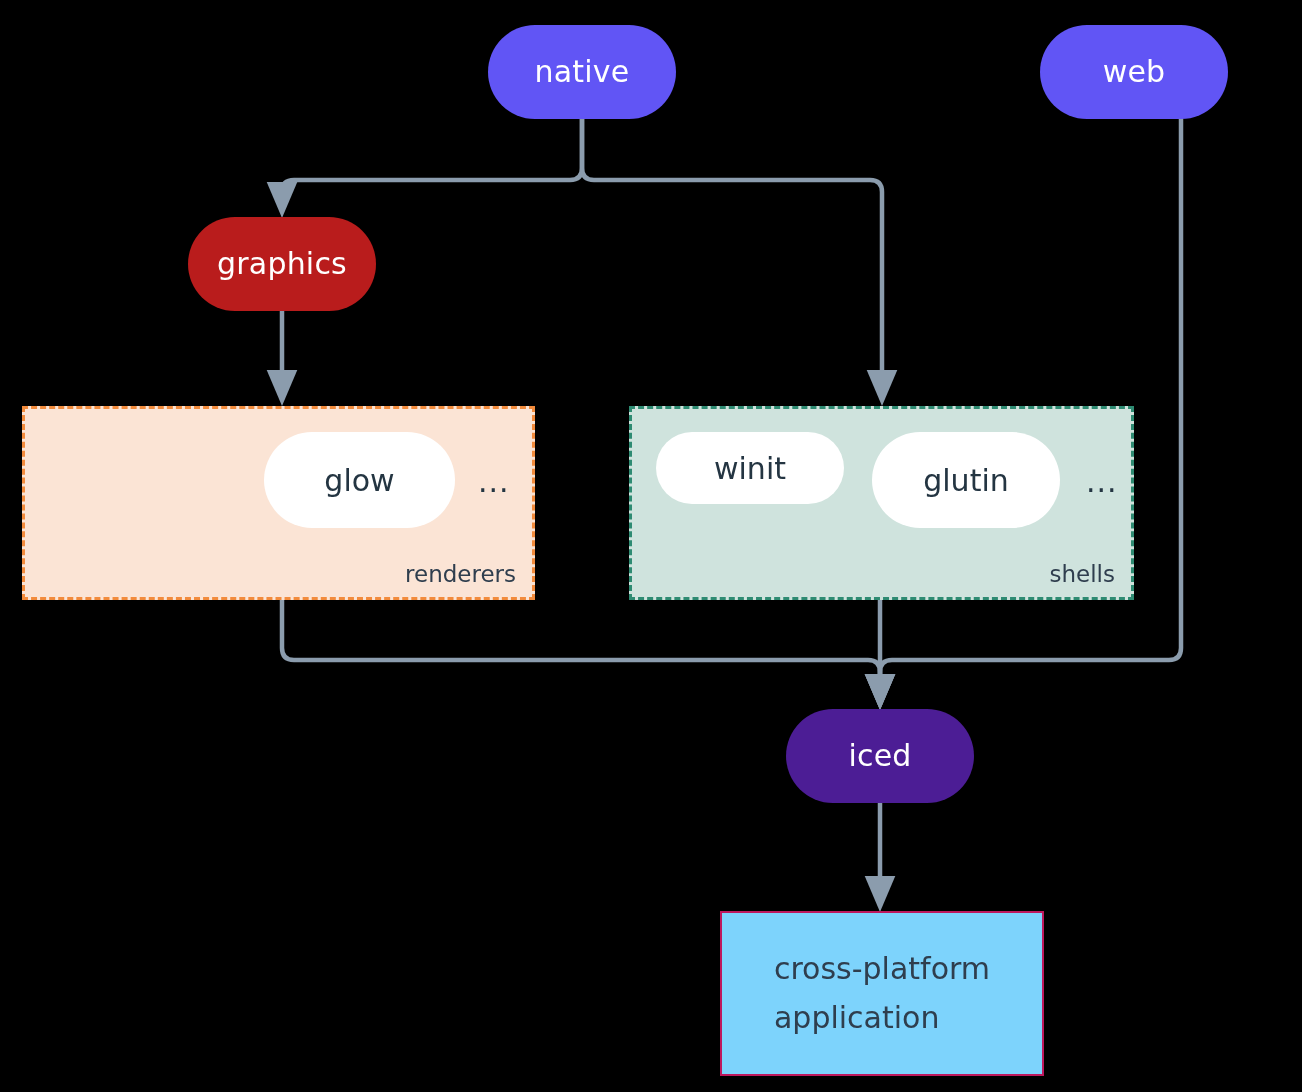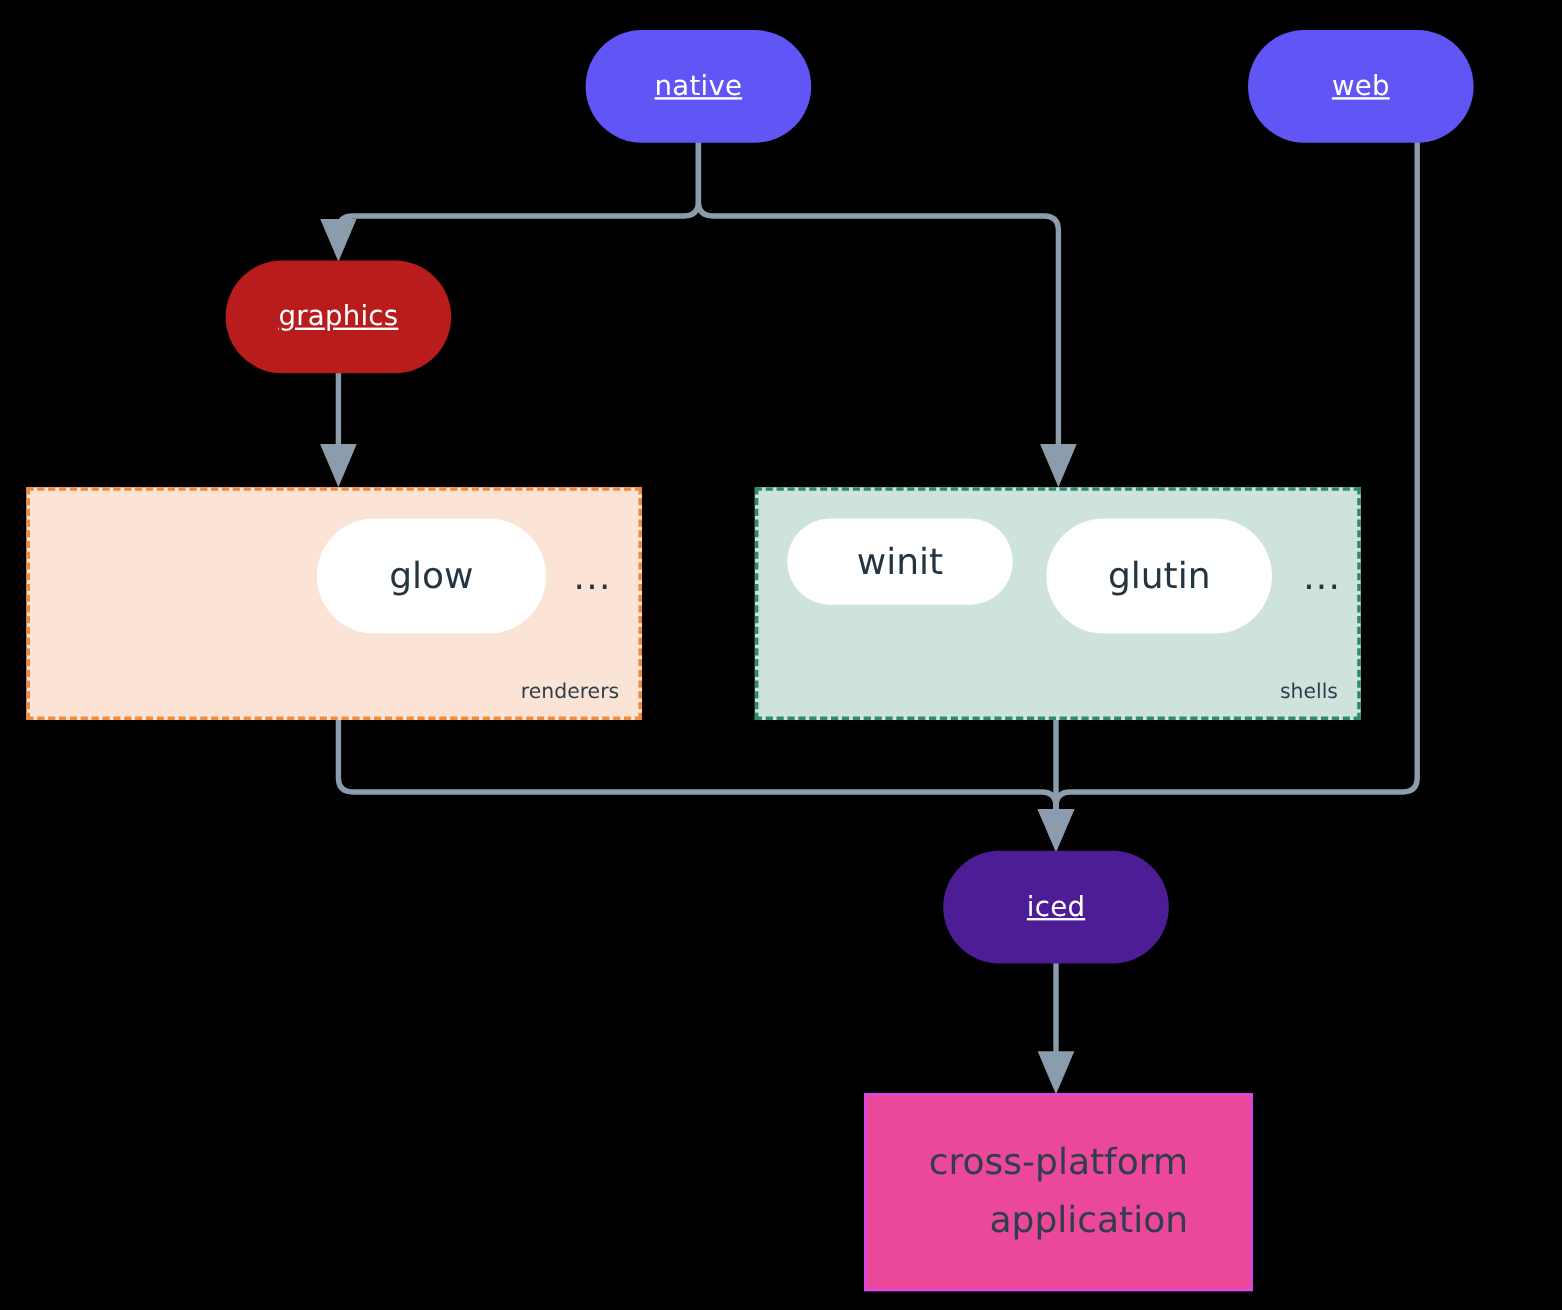--- a/index.html
+++ b/index.html
@@ -31,24 +31,23 @@
     box-sizing: border-box;
     text-align: center;
     line-height: 1.25;
   }
 
   
   .pill {
     border-radius: 999px;
   }
   .pill-label {
-    font-size: 23px;
+    font-size: 30px;
     color: #ffffff;
     letter-spacing: 0.2px;
-    text-decoration: underline;
   }
 
   .node-native { left: 488px; top: 25px;  width: 188px; height: 94px; background: #6155F5; }
   .node-web    { left: 1040px; top: 25px; width: 188px; height: 94px; background: #6155F5; }
   .node-graphics { left: 188px; top: 217px; width: 188px; height: 94px; background: #b91c1c; }
   .node-iced   { left: 786px; top: 709px; width: 188px; height: 94px; background: #4c1d95; }
 
   
   .cluster {
     position: absolute;
@@ -63,21 +62,21 @@
   }
   .cluster-shells {
     left: 629px; top: 406px; width: 505px; height: 194px;
     background: #CFE3DD;
     border-color: #2E8B72;
   }
   .cluster-label {
     position: absolute;
     right: 16px;
     bottom: 10px;
-    font-size: 17px;
+    font-size: 23px;
     color: #2F3E4E;
   }
 
   
   .chip {
     position: absolute;
     display: flex;
     align-items: center;
     justify-content: center;
     background: #ffffff;
@@ -98,27 +97,27 @@
     letter-spacing: 1px;
   }
   .ellipsis-renderers { left: 478px; top: 464px; }
   .ellipsis-shells    { left: 1086px; top: 464px; }
 
   
   .node-app {
     position: absolute;
     left: 720px; top: 911px;
     width: 324px; height: 165px;
-    background: #ec4899;
-    border: 2px solid #d946ef;
+    background: #7dd3fc;
+    border: 2px solid #be185d;
     box-sizing: border-box;
     display: flex;
     align-items: center;
     justify-content: center;
-    text-align: right;
+    text-align: left;
     font-size: 30px;
     color: #2F3E4E;
     line-height: 1.62;
   }
 </style>
 </head>
 <body>
 
 <div id="canvas">
 

